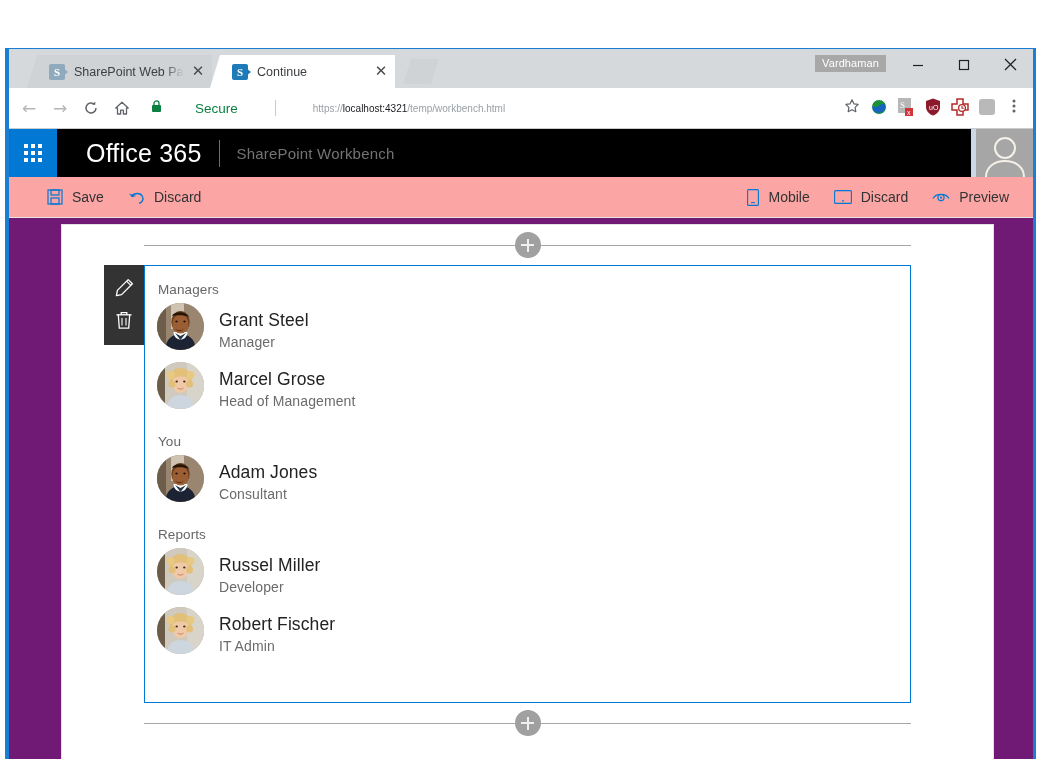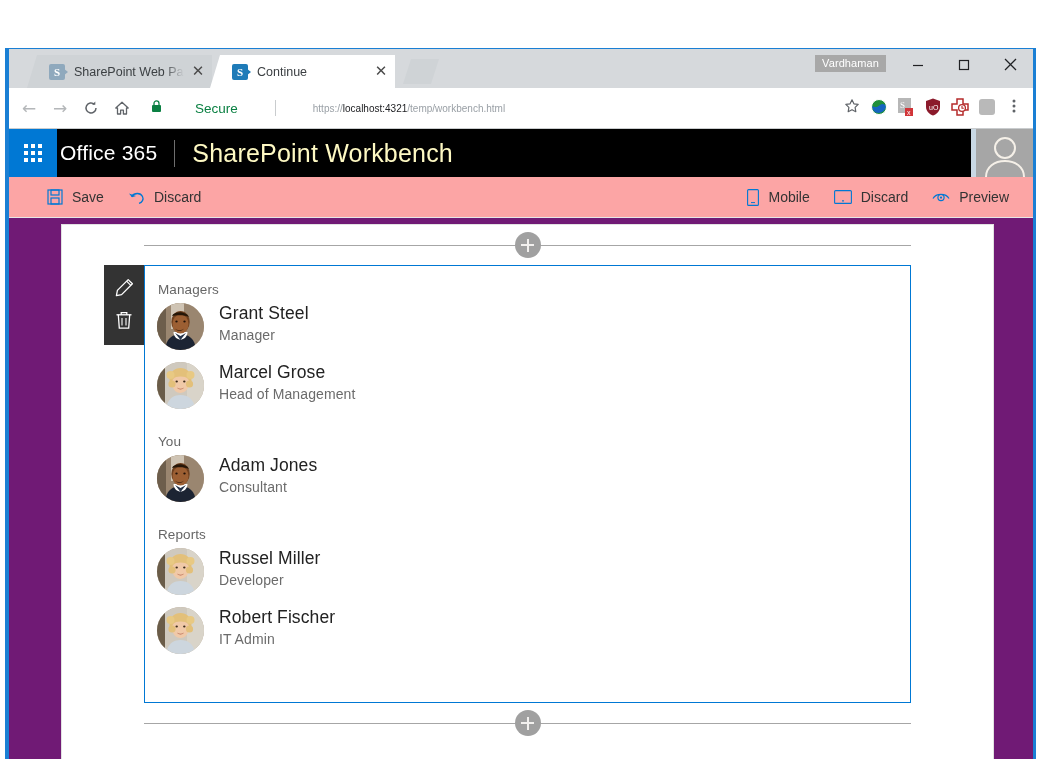--- a/index.html
+++ b/index.html
@@ -218,34 +218,34 @@
   }
   .waffle-grid {
     display: grid;
     grid-template-columns: repeat(3, 4px);
     grid-template-rows: repeat(3, 4px);
     gap: 3px;
   }
   .waffle-grid i { background: #ffffff; display: block; width: 4px; height: 4px; }
   .suite-brand {
     color: #ffffff;
-    font-size: 21px;
+    font-size: 25px;
     font-weight: 300;
-    margin-left: 3px;
+    margin-left: 29px;
     letter-spacing: .2px;
     cursor: pointer;
   }
   .suite-div {
     width: 1px; height: 27px;
     background: #6e6e6e;
     margin: 0 17px;
   }
   .suite-title {
-    color: #fef9c3;
-    font-size: 25px;
+    color: #737373;
+    font-size: 15px;
     font-weight: 300;
     letter-spacing: .2px;
   }
   .suite-avatar {
     position: absolute;
     right: 0; top: 0;
     width: 62px; height: 48px;
     background: #a6a6a6;
     border-left: 5px solid #c9d8e4;
     display: flex; align-items: flex-end; justify-content: center;
@@ -345,21 +345,21 @@
 
   
   .group-label {
     font-size: 13.5px;
     color: #666666;
     margin: 4px 0 6px 1px;
     letter-spacing: .1px;
   }
   .persona {
     display: flex;
-    align-items: flex-start;
+    align-items: flex-end;
     margin-bottom: 12px;
     cursor: pointer;
   }
   .persona-photo {
     width: 47px; height: 47px;
     border-radius: 50%;
     flex: 0 0 47px;
     margin-right: 15px;
     overflow: hidden;
     position: relative;

